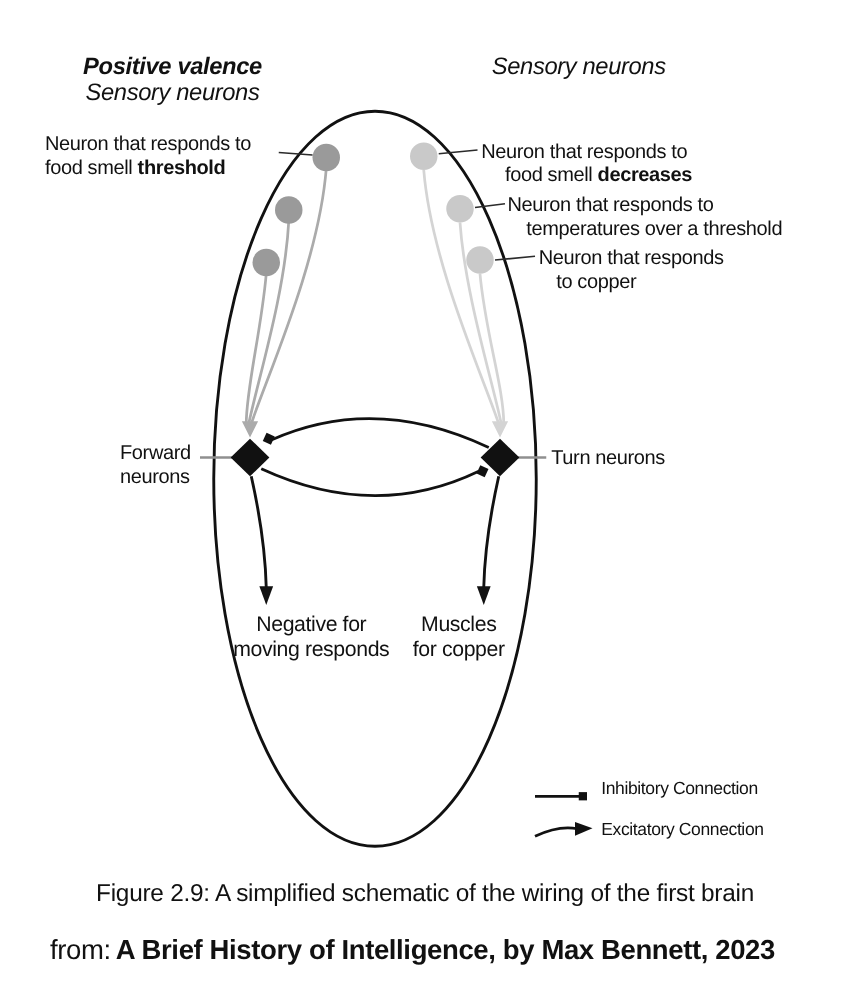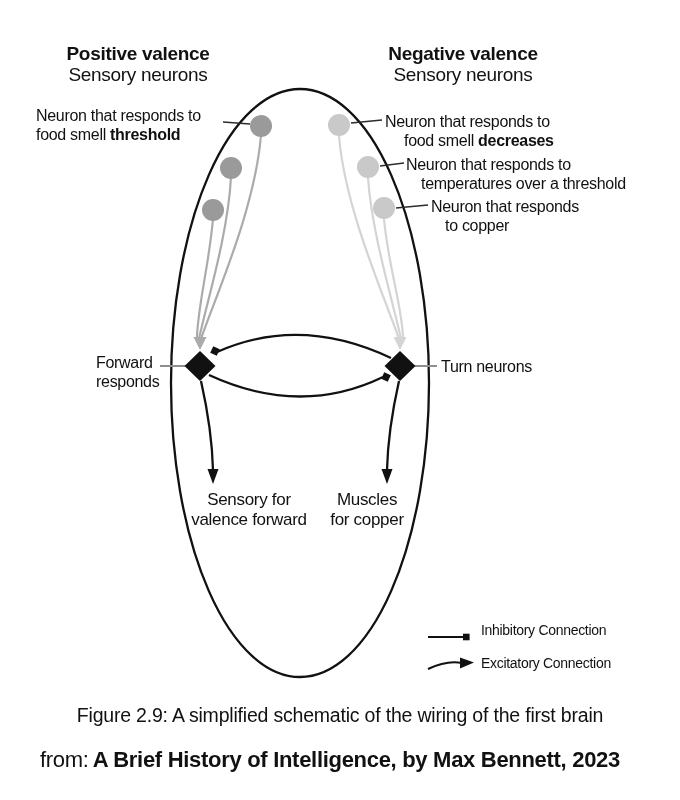--- a/index.html
+++ b/index.html
@@ -7,21 +7,21 @@
     position: relative;
     width: 680px;
     height: 800px;
     background: #ffffff;
     font-family: "Liberation Sans", "DejaVu Sans", sans-serif;
     color: #111111;
     overflow: hidden;
   }
   .stage svg { position: absolute; left: 0; top: 0; }
   .txt { position: absolute; white-space: nowrap; letter-spacing: -0.3px; }
-  .hdr { text-align: center; font-size: 19px; line-height: 21px; }
+  .hdr { text-align: center; font-size: 19px; line-height: 21px; font-style: italic; }
   .hdr .t { font-weight: bold; }
   .lbl { font-size: 16px; line-height: 19px; text-align: center; }
   .node-lbl { font-size: 16px; line-height: 19px; }
   .muscle { text-align: center; font-size: 17px; line-height: 20px; }
   .legend-txt { font-size: 14px; }
   .caption { left: 0; width: 680px; text-align: center; font-size: 19.5px; letter-spacing: -0.2px; }
   .source { left: 0; width: 660px; text-align: center; font-size: 22px; letter-spacing: -0.3px; }
   .source b { margin-left: 4px; }
   b { font-weight: bold; }
 </style>
@@ -83,45 +83,44 @@
     <rect x="463" y="633.7" width="6.6" height="6.6" fill="#111111"></rect>
     <path d="M 428 669 Q 447 660 462 663" fill="none" stroke="#111111" stroke-width="2.2"></path>
     <polygon points="460,657.5 474,662.5 460,668.5" fill="#111111"></polygon>
   </svg>
 
   <div class="txt hdr" style="left:43px; top:43px; width:190px;">
     <div class="t">Positive valence</div>
     <div>Sensory neurons</div>
   </div>
   <div class="txt hdr" style="left:368px; top:43px; width:190px;">
-    <div class="t">Negative valence</div>
     <div>Sensory neurons</div>
   </div>
 
   <div class="txt lbl" style="left:36px; top:106px;">Neuron that responds to</div>
   <div class="txt lbl" style="left:36px; top:125px;"><span>food smell</span> <b>threshold</b></div>
 
   <div class="txt lbl" style="left:385px; top:112px;">Neuron that responds to</div>
   <div class="txt lbl" style="left:404px; top:131px;"><span>food smell</span> <b>decreases</b></div>
 
   <div class="txt lbl" style="left:406px; top:155px;">Neuron that responds to</div>
   <div class="txt lbl" style="left:431px; top:197px;">Neuron that responds</div>
 
   <div class="txt lbl" style="left:421px; top:174px;">temperatures over a threshold</div>
   <div class="txt lbl" style="left:445px; top:216px;">to copper</div>
 
   <div class="txt node-lbl" style="left:96px; top:353px;">
     <div>Forward</div>
-    <div>responds</div>
+    <div>neurons</div>
   </div>
   <div class="txt node-lbl" style="left:441px; top:357px;">Turn neurons</div>
 
   <div class="txt muscle" style="left:178px; top:490px; width:142px;">
-    <div>Sensory for</div>
-    <div>valence forward</div>
+    <div>Negative for</div>
+    <div>moving responds</div>
   </div>
   <div class="txt muscle" style="left:296px; top:490px; width:142px;">
     <div>Muscles</div>
     <div>for copper</div>
   </div>
 
   <div class="txt legend-txt" style="left:481px; top:622px;">Inhibitory Connection</div>
   <div class="txt legend-txt" style="left:481px; top:655px;">Excitatory Connection</div>
 
   <div class="txt caption" style="top:704px;">Figure 2.9: A simplified schematic of the wiring of the first brain</div>

